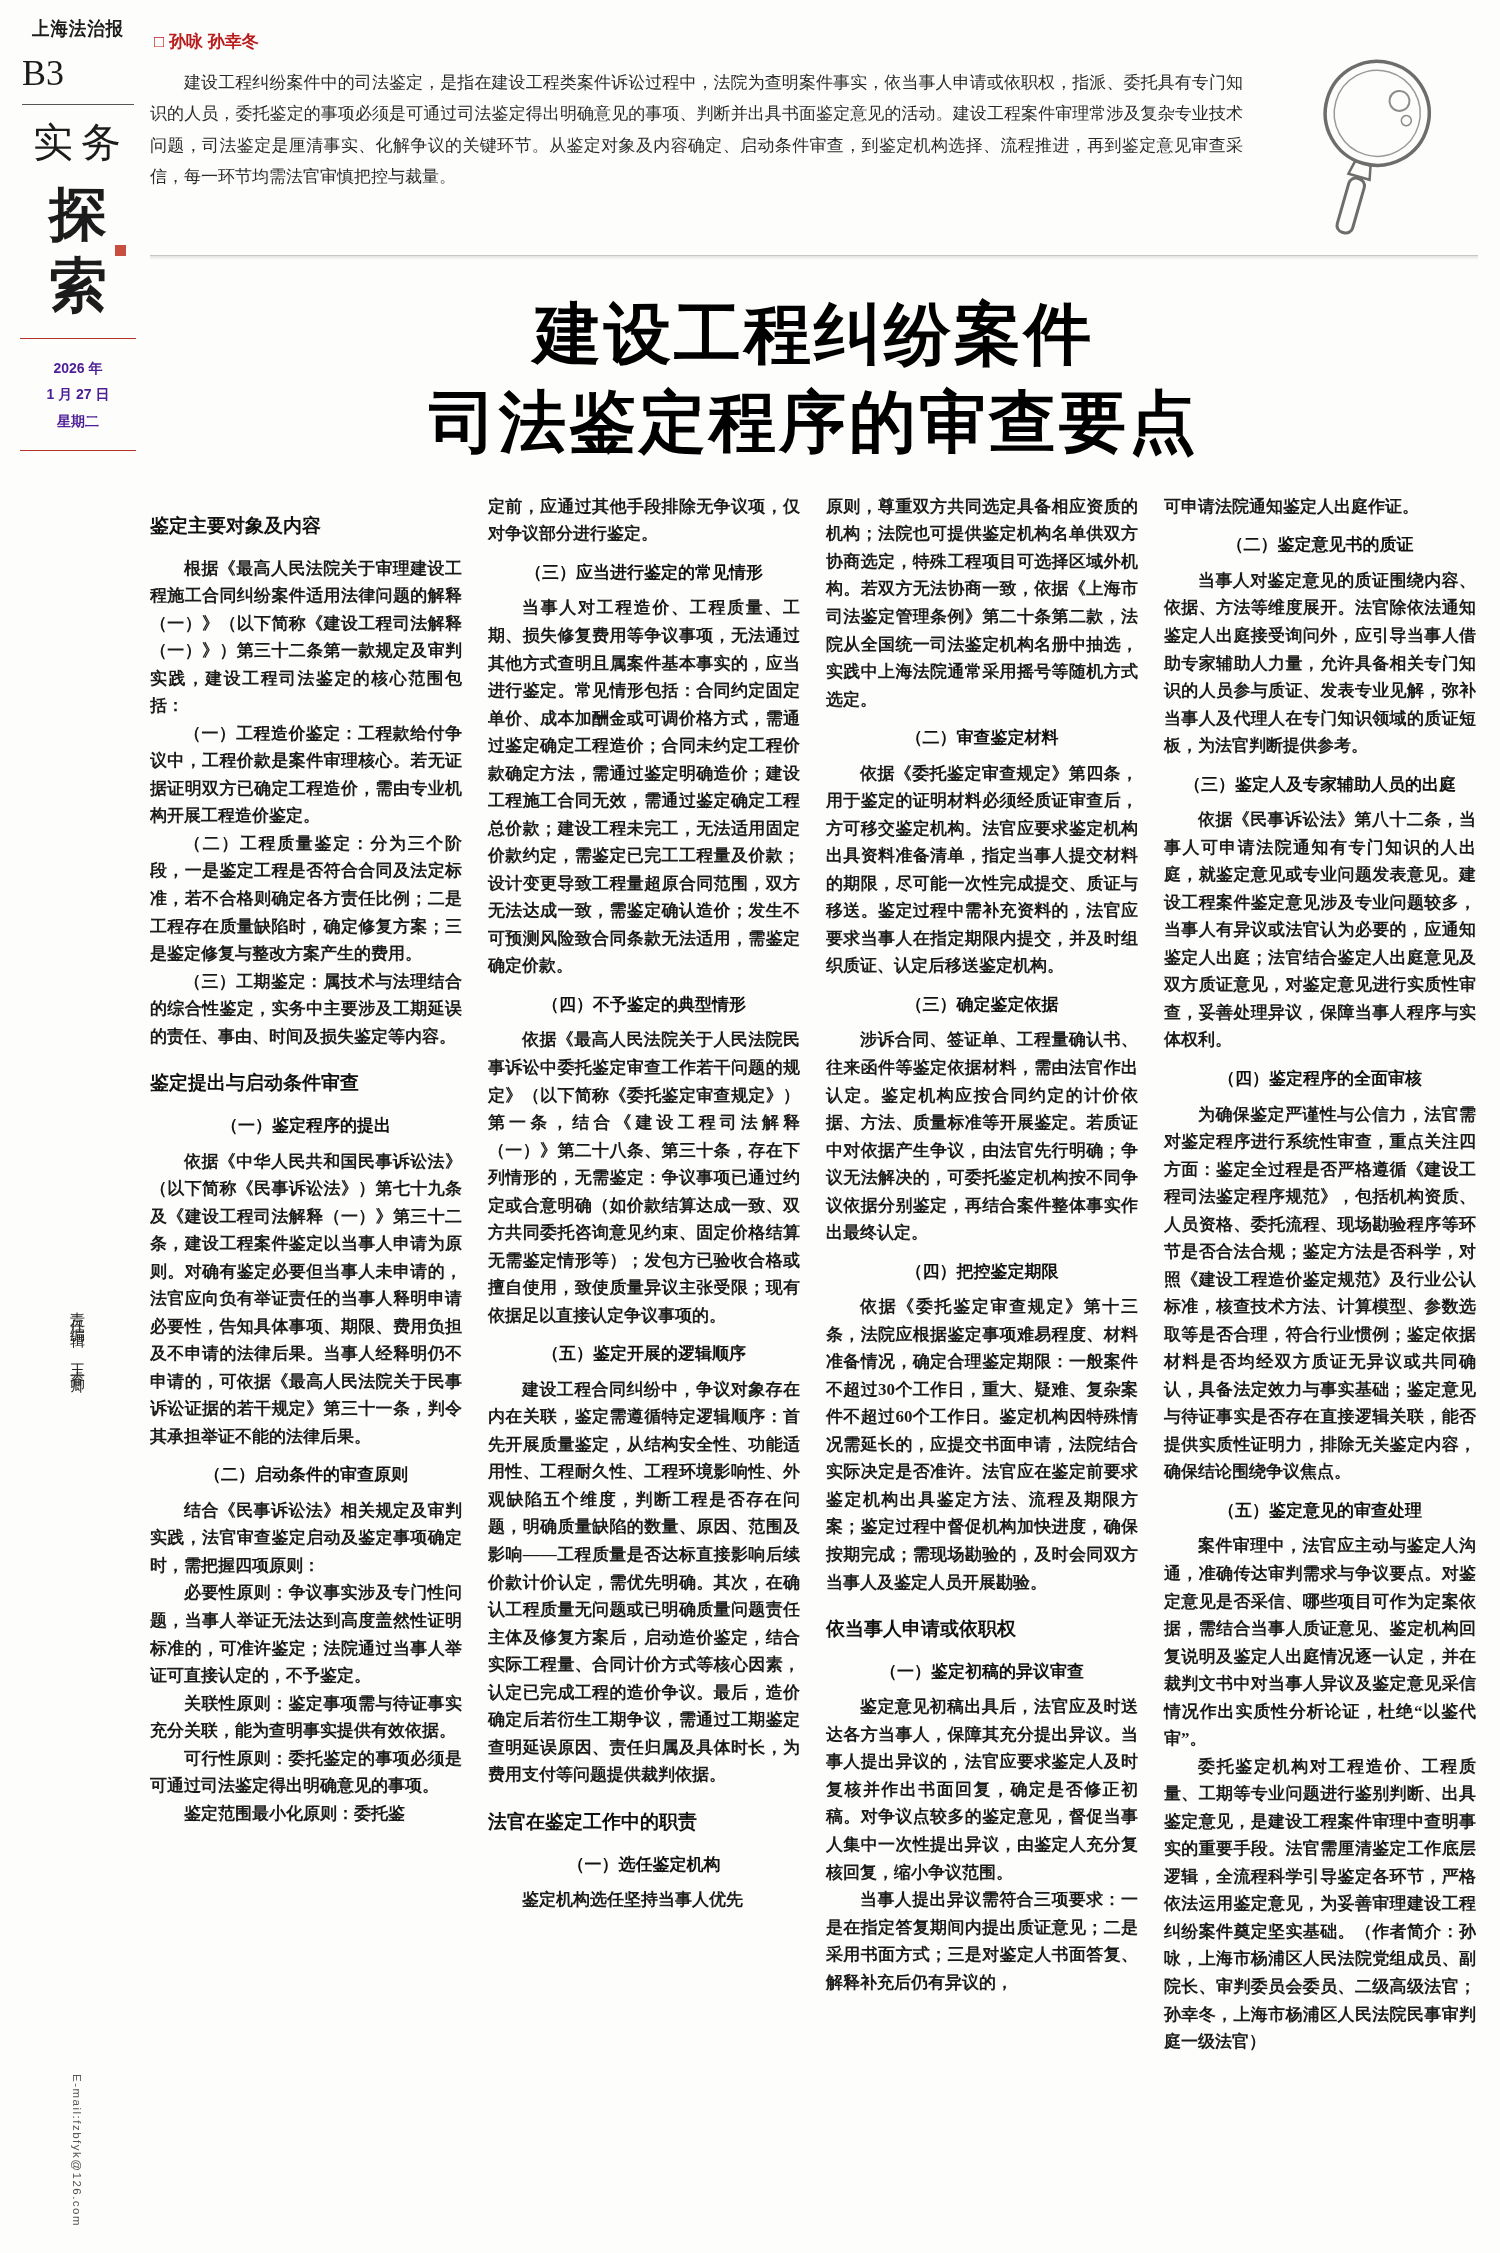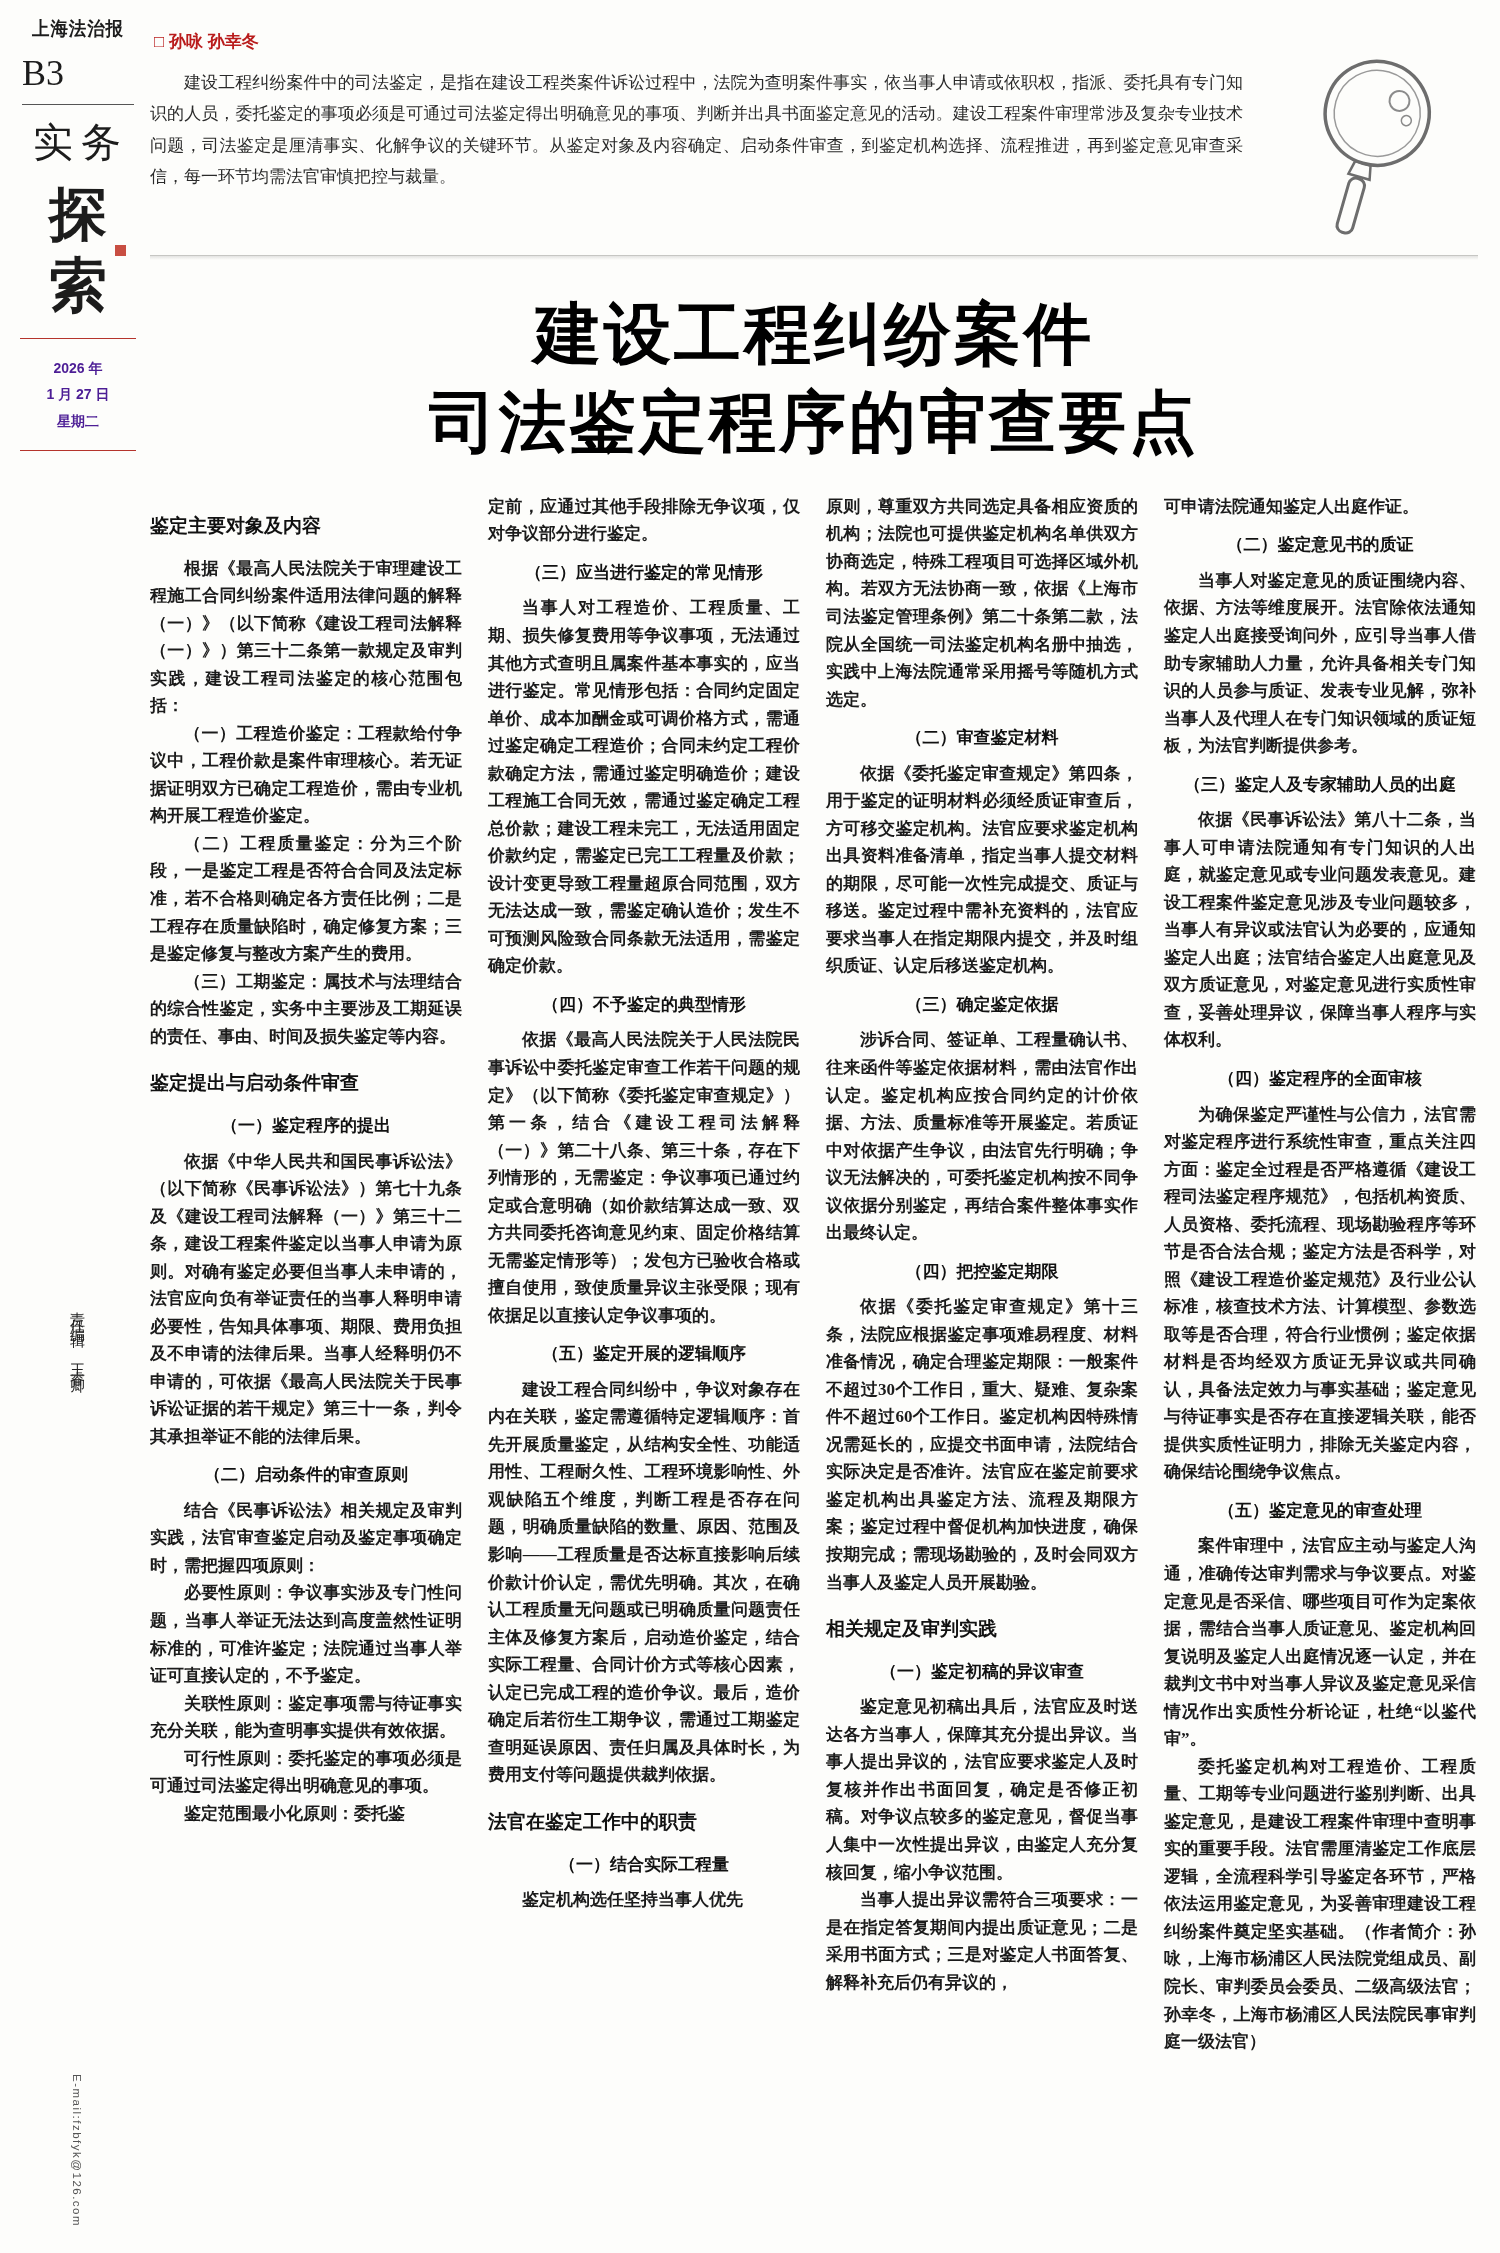--- a/index.html
+++ b/index.html
@@ -193,32 +193,32 @@
         </div>
       <div class="col">
           <p class="noindent">定前，应通过其他手段排除无争议项，仅对争议部分进行鉴定。</p>
           <div class="h2">（三）应当进行鉴定的常见情形</div>
           <p>当事人对工程造价、工程质量、工期、损失修复费用等争议事项，无法通过其他方式查明且属案件基本事实的，应当进行鉴定。常见情形包括：合同约定固定单价、成本加酬金或可调价格方式，需通过鉴定确定工程造价；合同未约定工程价款确定方法，需通过鉴定明确造价；建设工程施工合同无效，需通过鉴定确定工程总价款；建设工程未完工，无法适用固定价款约定，需鉴定已完工工程量及价款；设计变更导致工程量超原合同范围，双方无法达成一致，需鉴定确认造价；发生不可预测风险致合同条款无法适用，需鉴定确定价款。</p>
           <div class="h2">（四）不予鉴定的典型情形</div>
           <p>依据《最高人民法院关于人民法院民事诉讼中委托鉴定审查工作若干问题的规定》（以下简称《委托鉴定审查规定》）第一条，结合《建设工程司法解释（一）》第二十八条、第三十条，存在下列情形的，无需鉴定：争议事项已通过约定或合意明确（如价款结算达成一致、双方共同委托咨询意见约束、固定价格结算无需鉴定情形等）；发包方已验收合格或擅自使用，致使质量异议主张受限；现有依据足以直接认定争议事项的。</p>
           <div class="h2">（五）鉴定开展的逻辑顺序</div>
           <p>建设工程合同纠纷中，争议对象存在内在关联，鉴定需遵循特定逻辑顺序：首先开展质量鉴定，从结构安全性、功能适用性、工程耐久性、工程环境影响性、外观缺陷五个维度，判断工程是否存在问题，明确质量缺陷的数量、原因、范围及影响——工程质量是否达标直接影响后续价款计价认定，需优先明确。其次，在确认工程质量无问题或已明确质量问题责任主体及修复方案后，启动造价鉴定，结合实际工程量、合同计价方式等核心因素，认定已完成工程的造价争议。最后，造价确定后若衍生工期争议，需通过工期鉴定查明延误原因、责任归属及具体时长，为费用支付等问题提供裁判依据。</p>
           <div class="h1">法官在鉴定工作中的职责</div>
-          <div class="h2">（一）结合实际工程量</div>
+          <div class="h2">（一）选任鉴定机构</div>
           <p>鉴定机构选任坚持当事人优先</p>
         </div>
       <div class="col">
           <p class="noindent">原则，尊重双方共同选定具备相应资质的机构；法院也可提供鉴定机构名单供双方协商选定，特殊工程项目可选择区域外机构。若双方无法协商一致，依据《上海市司法鉴定管理条例》第二十条第二款，法院从全国统一司法鉴定机构名册中抽选，实践中上海法院通常采用摇号等随机方式选定。</p>
           <div class="h2">（二）审查鉴定材料</div>
           <p>依据《委托鉴定审查规定》第四条，用于鉴定的证明材料必须经质证审查后，方可移交鉴定机构。法官应要求鉴定机构出具资料准备清单，指定当事人提交材料的期限，尽可能一次性完成提交、质证与移送。鉴定过程中需补充资料的，法官应要求当事人在指定期限内提交，并及时组织质证、认定后移送鉴定机构。</p>
           <div class="h2">（三）确定鉴定依据</div>
           <p>涉诉合同、签证单、工程量确认书、往来函件等鉴定依据材料，需由法官作出认定。鉴定机构应按合同约定的计价依据、方法、质量标准等开展鉴定。若质证中对依据产生争议，由法官先行明确；争议无法解决的，可委托鉴定机构按不同争议依据分别鉴定，再结合案件整体事实作出最终认定。</p>
           <div class="h2">（四）把控鉴定期限</div>
           <p>依据《委托鉴定审查规定》第十三条，法院应根据鉴定事项难易程度、材料准备情况，确定合理鉴定期限：一般案件不超过30个工作日，重大、疑难、复杂案件不超过60个工作日。鉴定机构因特殊情况需延长的，应提交书面申请，法院结合实际决定是否准许。法官应在鉴定前要求鉴定机构出具鉴定方法、流程及期限方案；鉴定过程中督促机构加快进度，确保按期完成；需现场勘验的，及时会同双方当事人及鉴定人员开展勘验。</p>
-          <div class="h1">相关规定及审判实践</div>
+          <div class="h1">依当事人申请或依职权</div>
           <div class="h2">（一）鉴定初稿的异议审查</div>
           <p>鉴定意见初稿出具后，法官应及时送达各方当事人，保障其充分提出异议。当事人提出异议的，法官应要求鉴定人及时复核并作出书面回复，确定是否修正初稿。对争议点较多的鉴定意见，督促当事人集中一次性提出异议，由鉴定人充分复核回复，缩小争议范围。</p>
           <p>当事人提出异议需符合三项要求：一是在指定答复期间内提出质证意见；二是采用书面方式；三是对鉴定人书面答复、解释补充后仍有异议的，</p>
         </div>
       <div class="col">
           <p class="noindent">可申请法院通知鉴定人出庭作证。</p>
           <div class="h2">（二）鉴定意见书的质证</div>
           <p>当事人对鉴定意见的质证围绕内容、依据、方法等维度展开。法官除依法通知鉴定人出庭接受询问外，应引导当事人借助专家辅助人力量，允许具备相关专门知识的人员参与质证、发表专业见解，弥补当事人及代理人在专门知识领域的质证短板，为法官判断提供参考。</p>
           <div class="h2">（三）鉴定人及专家辅助人员的出庭</div>
           <p>依据《民事诉讼法》第八十二条，当事人可申请法院通知有专门知识的人出庭，就鉴定意见或专业问题发表意见。建设工程案件鉴定意见涉及专业问题较多，当事人有异议或法官认为必要的，应通知鉴定人出庭；法官结合鉴定人出庭意见及双方质证意见，对鉴定意见进行实质性审查，妥善处理异议，保障当事人程序与实体权利。</p>

